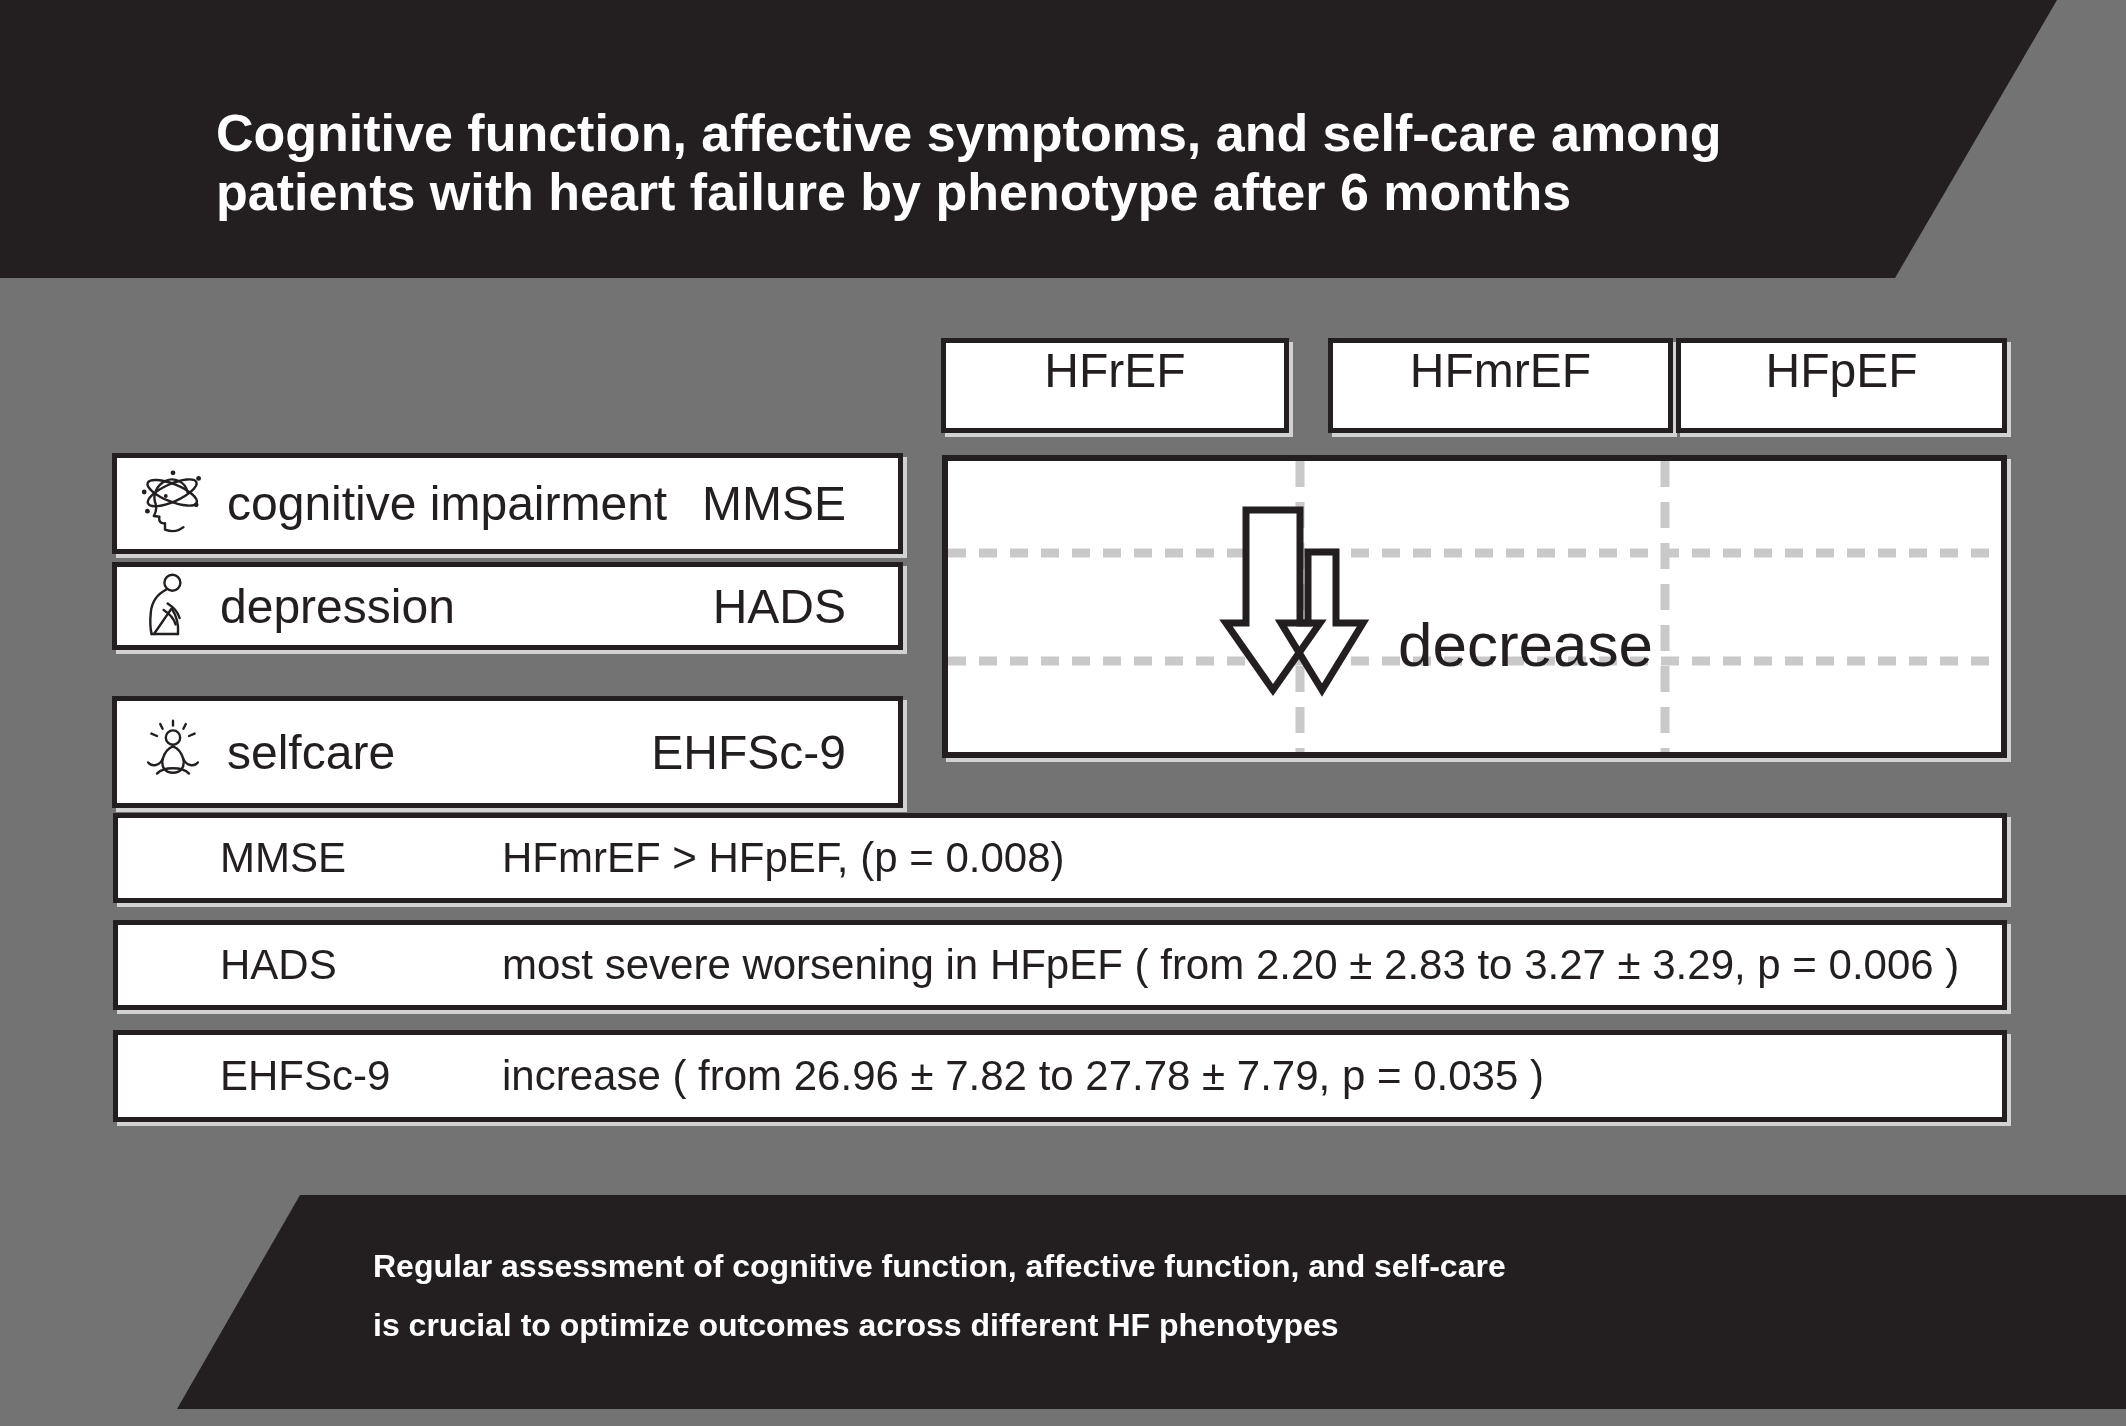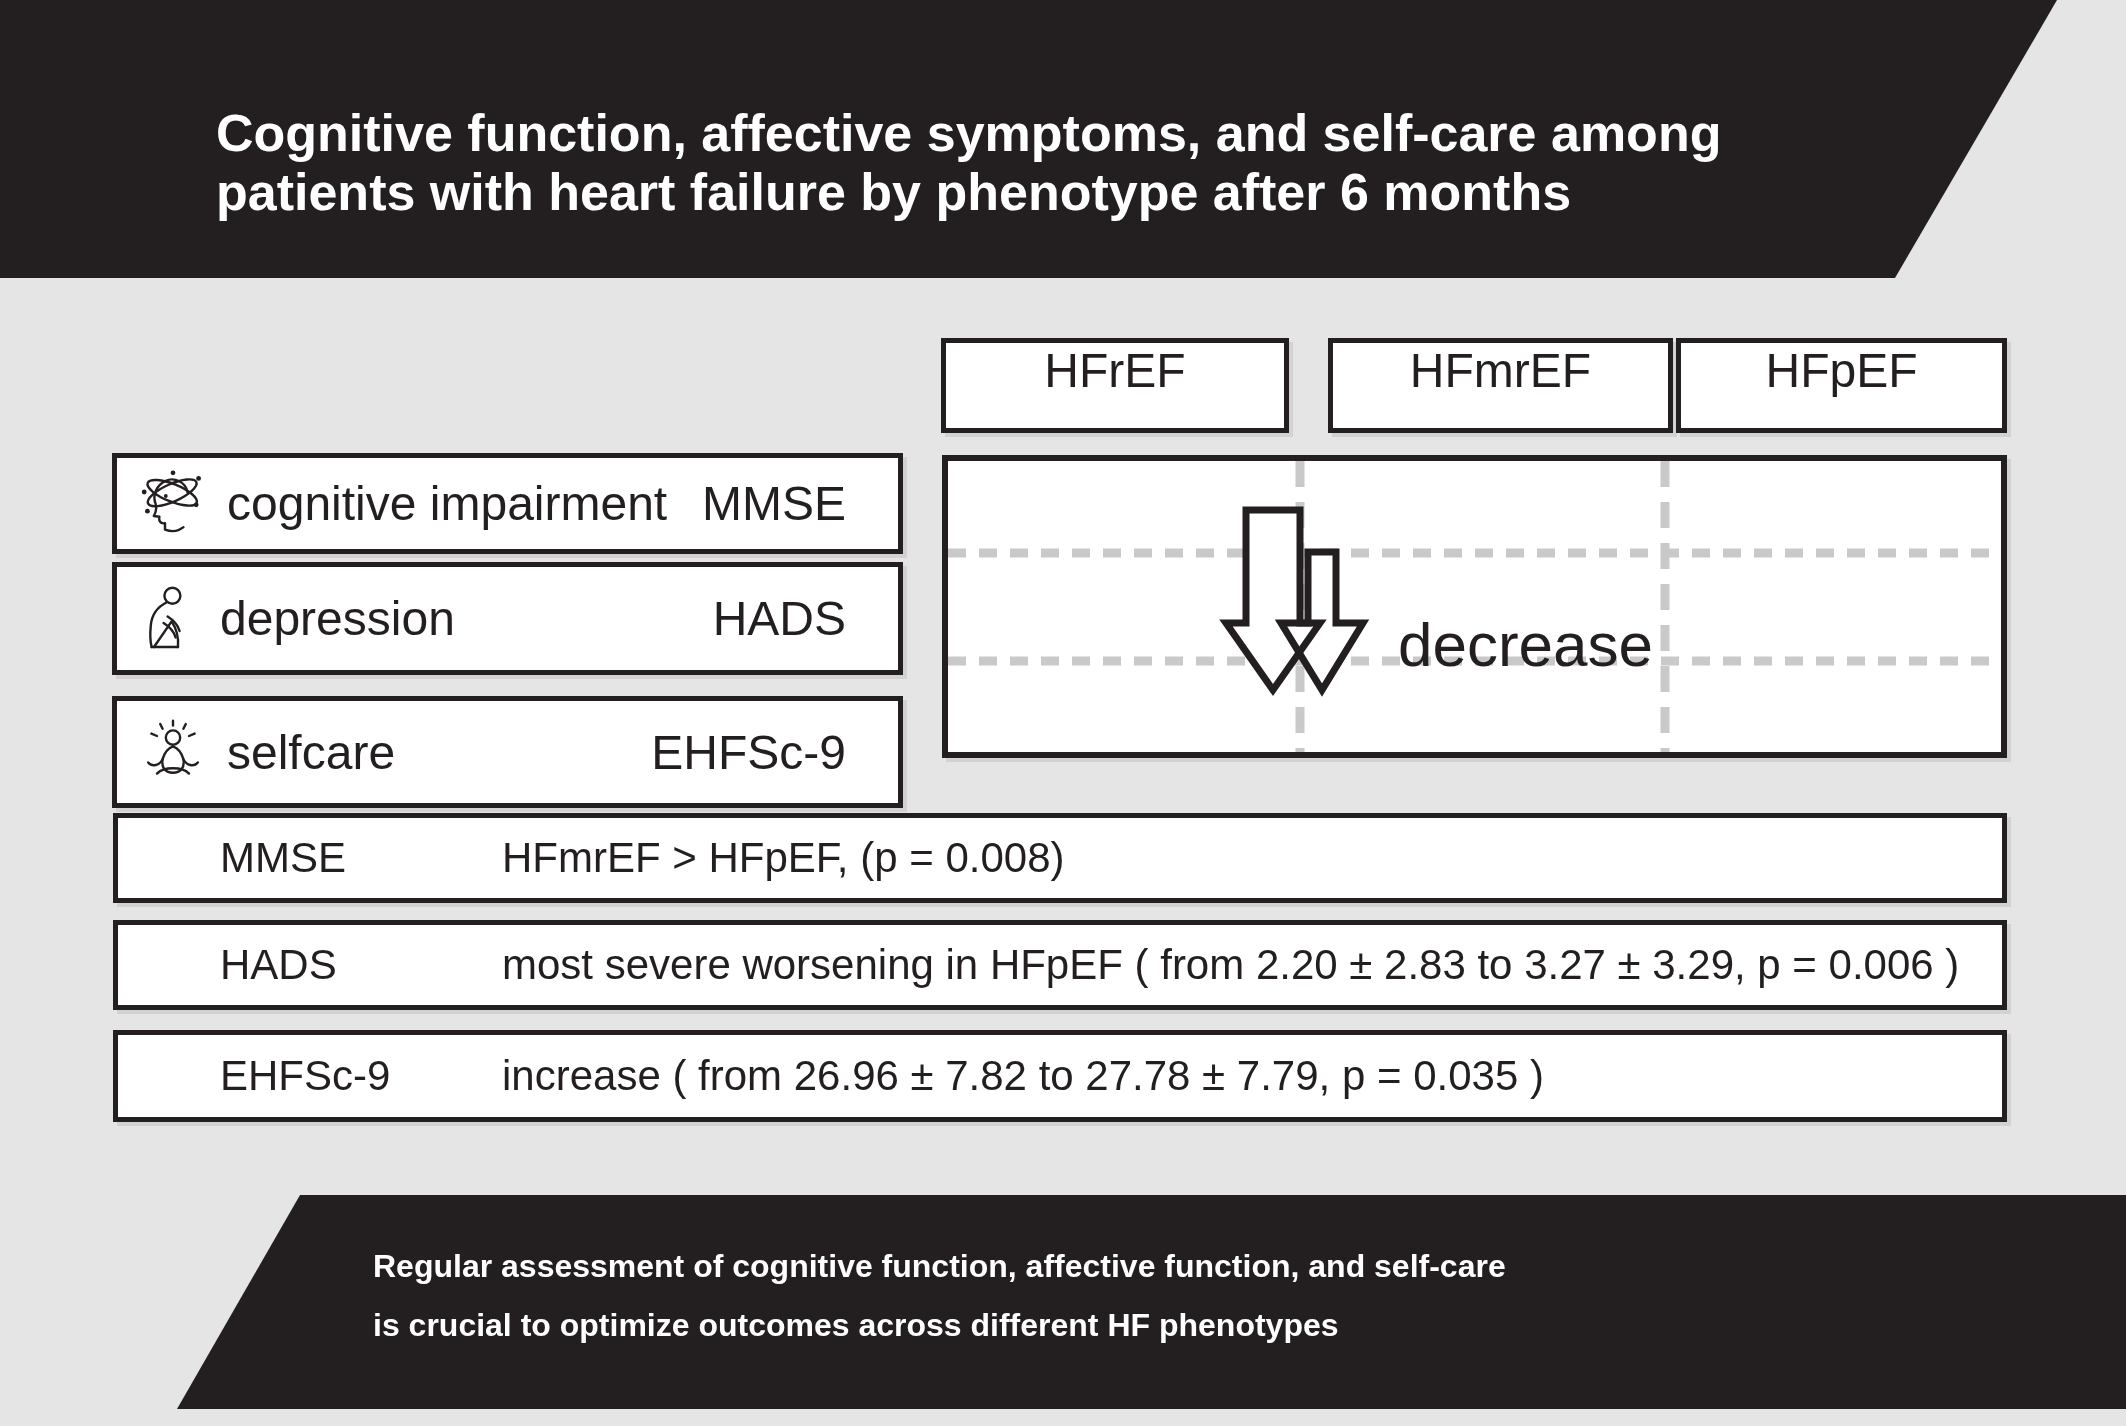--- a/index.html
+++ b/index.html
@@ -1,17 +1,17 @@
 <!DOCTYPE html>
 <html><head>
 <meta charset="utf-8">
 <style>
   html,body{margin:0;padding:0;background:#ffffff;}
   .stage{
-    position:relative;width:2126px;height:1426px;background:#e5e5e5;overflow:hidden;
+    position:relative;width:2126px;height:1426px;background:#737373;overflow:hidden;
     font-family:"Liberation Sans",sans-serif;color:#231f20;
   }
   
   .banner{position:absolute;left:0;width:2126px;background:#231f20;}
   .banner.top{top:0;height:278px;clip-path:polygon(0 0,2057px 0,1895px 278px,0 278px);}
   .banner.bottom{top:1195px;height:214px;clip-path:polygon(300px 0,2126px 0,2126px 214px,177px 214px);}
   .banner-text{position:absolute;color:#ffffff;font-weight:bold;white-space:nowrap;}
   .banner.top .banner-text{left:216px;top:104px;font-size:52px;line-height:59px;}
   .banner.bottom .banner-text{left:373px;top:42px;font-size:32px;line-height:59px;}
   
@@ -19,21 +19,21 @@
        box-shadow:4px 4px 0 #d2d2d2;}
   
   .hbox{top:338px;height:95px;display:flex;justify-content:center;
         font-size:48px;}
   .hbox.h1{left:941px;width:348px;}
   .hbox.h2{left:1308px;width:345px;margin-left:20px;}
   .hbox.h3{left:1676px;width:331px;}
   
   .mbox{left:112px;width:791px;display:flex;align-items:center;padding:0 52px 0 20px;}
   .mbox.m1{top:453px;height:101px;}
-  .mbox.m2{top:562px;height:113px;padding-left:13px;}
+  .mbox.m2{top:562px;height:88px;padding-left:13px;}
   .mbox.m3{top:696px;height:112px;}
   .mbox .icn{width:72px;height:74px;flex:0 0 72px;margin-right:18px;}
   .mbox .lbl{font-size:48px;white-space:nowrap;}
   .mbox .instr{margin-left:auto;font-size:48px;white-space:nowrap;}
   
   .panel{left:942px;top:455px;width:1065px;height:303px;border-width:6px;padding-left:44px;}
   .panel svg{position:absolute;left:0;top:0;width:100%;height:100%;}
   .decrease-label{position:absolute;left:450px;top:148px;font-size:62px;white-space:nowrap;}
   
   .rrow{left:113px;width:1894px;display:flex;align-items:center;padding-left:102px;font-size:42px;}

